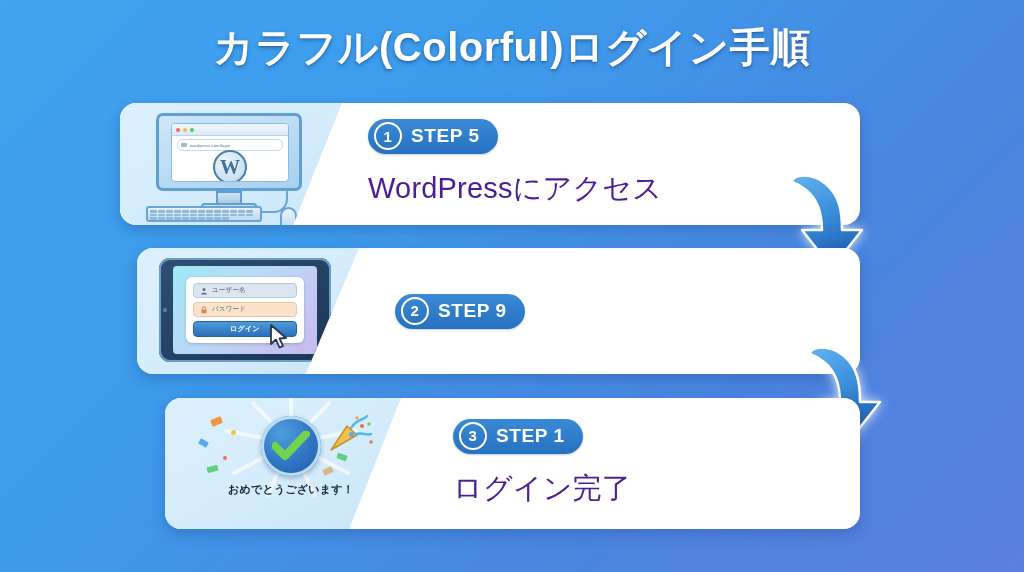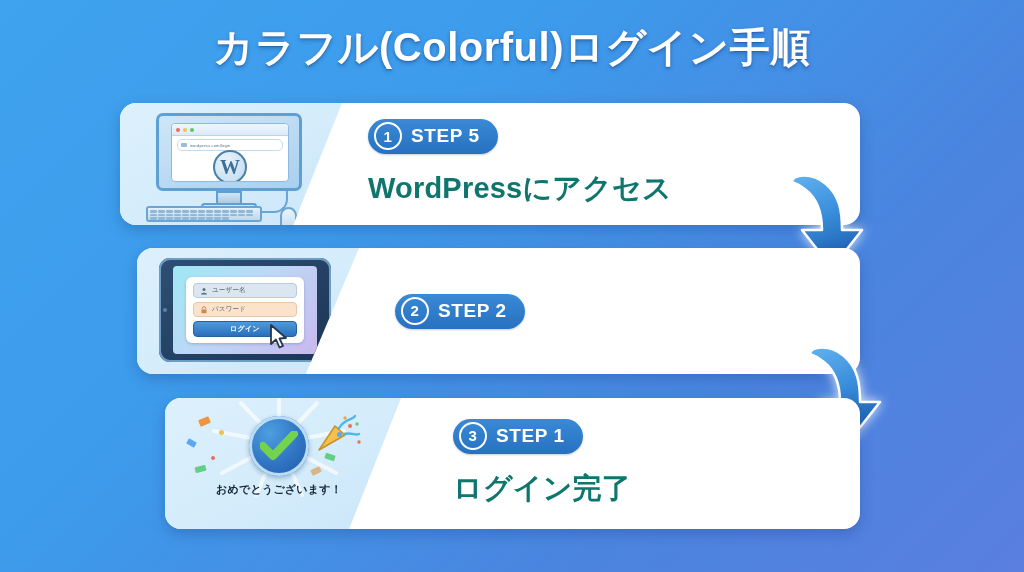--- a/index.html
+++ b/index.html
@@ -53,22 +53,22 @@
     padding:3px 18px 4px 6px;align-self:flex-start;
     font-size:19px;font-weight:bold;letter-spacing:.6px;
     box-shadow:0 1px 2px rgba(20,60,120,.25);
   }
   .badge .num{
     width:24px;height:24px;border-radius:50%;
     border:2px solid #ffffff;display:flex;align-items:center;justify-content:center;
     font-size:15px;font-weight:bold;line-height:1;
   }
   .headline{
-    margin-top:15px;color:#0f766e;
-    font-size:29px;font-weight:bold;letter-spacing:.2px;white-space:nowrap;
+    margin-top:15px;color:#4c1d95;
+    font-size:29px;font-weight:normal;letter-spacing:.2px;white-space:nowrap;
   }
 
   
   .arrow{position:absolute;width:110px;height:108px;filter:drop-shadow(0 0 6px rgba(255,255,255,.85));}
   .arrow.a1{left:782px;top:168px;}
   .arrow.a2{left:800px;top:340px;}
 
   
   .mon-wrap{position:absolute;left:14px;top:8px;width:190px;height:106px;}
   .mon-body{
@@ -117,21 +117,21 @@
   .login-card{background:#ffffff;border-radius:6px;padding:6px 7px;width:104px;box-shadow:0 1px 3px rgba(20,50,90,.25);}
   .fld{height:15px;border-radius:4px;display:flex;align-items:center;gap:4px;padding-left:6px;margin-bottom:4px;box-sizing:border-box;}
   .fld.user{background:#dbe6f0;border:1px solid #b7c9dc;}
   .fld.pass{background:#fbe2cb;border:1px solid #e8c6a6;}
   .fld span{font-size:6.5px;color:#4e5f72;letter-spacing:.2px;}
   .ic{width:8px;height:8px;flex:0 0 8px;}
   .btn-login{height:16px;border-radius:4px;background:linear-gradient(180deg,#4f9ada,#2a6fbd);border:1px solid #24619f;display:flex;align-items:center;justify-content:center;color:#fff;font-size:7px;font-weight:bold;letter-spacing:.3px;box-sizing:border-box;}
   .cursor{position:absolute;left:118px;top:68px;}
 
   
-  .suc-wrap{position:absolute;left:10px;top:4px;width:208px;height:118px;}
+  .suc-wrap{position:absolute;left:22px;top:4px;width:208px;height:118px;}
   .rays{position:absolute;left:50%;top:44px;transform:translate(-50%,-50%);width:150px;height:110px;opacity:.7;}
   .check-circle{
     position:absolute;left:50%;top:44px;transform:translate(-50%,-50%);
     width:60px;height:60px;border-radius:50%;
     background:radial-gradient(circle at 34% 28%,#4e9ee0 0%,#2f73c2 55%,#1f5aa6 100%);
     box-shadow:inset 0 0 0 3px #bcdcf4,0 2px 5px rgba(20,60,120,.35);
     display:flex;align-items:center;justify-content:center;
   }
   .suc-txt{position:absolute;left:0;right:0;top:80px;text-align:center;color:#16263c;font-weight:bold;font-size:11px;line-height:1.35;letter-spacing:.2px;}
   .confetti{position:absolute;border-radius:1px;}
@@ -249,21 +249,21 @@
           </div>
         </div>
         <svg class="cursor" width="22" height="26" viewBox="0 0 22 26">
           <path d="M2 1 L2 20 L7 15.5 L10.5 23.5 L14 22 L10.5 14.5 L17 14 Z" fill="#ffffff" stroke="#26384f" stroke-width="1.8" stroke-linejoin="round"></path>
         </svg>
       </div>
     </div>
     <div class="content">
       <div class="badge">
         <span class="num">2</span>
-        <span>STEP 2</span>
+        <span>STEP 9</span>
       </div>
     </div>
   </div>
 
   <svg class="arrow a2" viewBox="0 0 110 108">
     <defs>
       <linearGradient id="ag2" x1="0" y1="0" x2="0.3" y2="1">
         <stop offset="0" stop-color="#63b2ef"></stop>
           <stop offset="0.5" stop-color="#3a8fdc"></stop>
           <stop offset="1" stop-color="#1f63b4"></stop>

